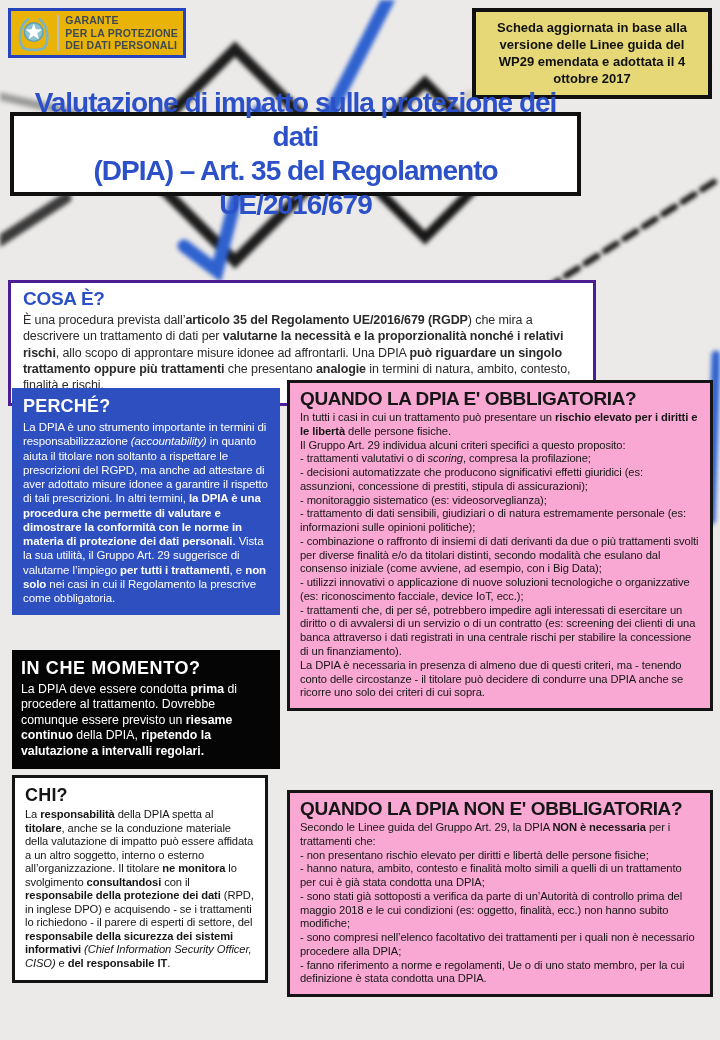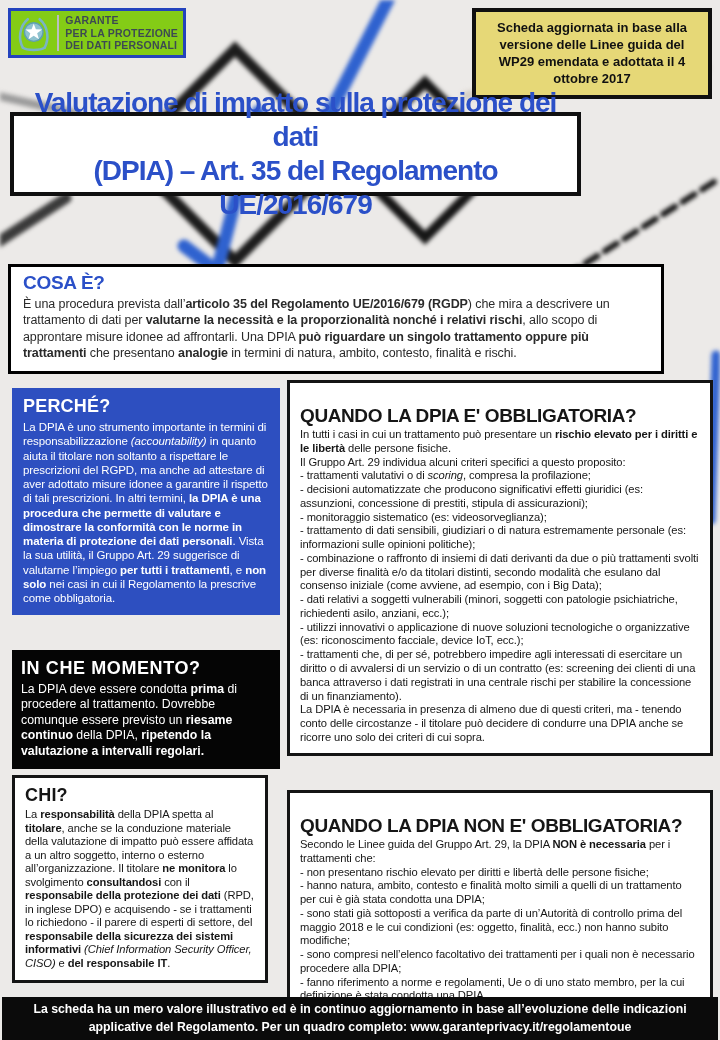--- a/index.html
+++ b/index.html
@@ -10,21 +10,21 @@
     background:#eceae8; overflow:hidden;
   }
   .bg-art{position:absolute; left:0; top:0; z-index:0; filter:blur(2px);}
   .box{position:absolute; z-index:2;}
   .b{font-weight:bold;}
   .i{font-style:italic;}
 
   
   .logo{
     left:8px; top:8px; width:178px; height:50px;
-    background:#84cc16; border:3px solid #2443bd;
+    background:#eab308; border:3px solid #2443bd;
     display:flex; align-items:center; gap:6px; padding:11px 5px;
   }
   .logo-divider{width:2px; height:36px; background:#b9bec2;}
   .logo-text{font-size:10.5px; font-weight:bold; color:#3d4a52; line-height:1.2; letter-spacing:0.2px; white-space:nowrap;}
   .update-note{
     right:8px; top:8px; width:240px;
     background:#e6d877; border:4px solid #101010;
     padding:7px 8px; text-align:center;
     font-size:13px; font-weight:bold; color:#111; line-height:1.32;
   }
@@ -33,22 +33,22 @@
   .title-box{
     left:10px; top:112px; width:571px; height:84px;
     background:#ffffff; border:4px solid #101010;
     display:flex; flex-direction:column; align-items:center; justify-content:center;
     color:#2b50c8; font-weight:bold; font-size:28px; letter-spacing:-1px; line-height:1.22;
     text-align:center;
   }
 
   
   .cosa{
-    left:8px; top:264px; width:656px;
-    background:#ffffff; border:3px solid #000000;
+    left:8px; top:280px; width:588px;
+    background:#ffffff; border:3px solid #4c1d95;
     padding:5px 12px 10px;
   }
   .cosa h2{margin:0 0 2px; font-size:19px; color:#2b50c8; letter-spacing:-0.3px;}
   .cosa .body{font-size:12.5px; color:#2a2a2a; line-height:1.3; letter-spacing:-0.1px;}
 
   .perche{
     left:12px; top:388px; width:268px;
     background:#2d4fc0; color:#ffffff; padding:8px 11px 10px;
   }
   .perche h2{margin:0 0 3px; font-size:18px; letter-spacing:0.2px;}
@@ -64,22 +64,22 @@
   .chi{
     left:12px; top:775px; width:256px;
     background:#ffffff; border:3px solid #141414; color:#161616;
     padding:7px 10px 9px;
   }
   .chi h2{margin:0 0 2px; font-size:18px; letter-spacing:0.2px;}
   .chi .body{font-size:11.2px; line-height:1.21; letter-spacing:-0.1px;}
 
   .qbox{
     left:287px; width:426px;
-    background:#ffffff; border:3px solid #141414; color:#161616;
-    padding:22px 10px 8px;
+    background:#f9a8d4; border:3px solid #141414; color:#161616;
+    padding:5px 10px 8px;
   }
   .qbox h2{margin:0 0 1px; font-size:19px; letter-spacing:-0.4px;}
   .qbox .rtext{font-size:11.2px; line-height:1.23; letter-spacing:-0.1px;}
   .obbligatoria{top:380px;}
   .non-obbligatoria{top:790px;}
   .rline{margin:0;}
 
   
   .footer{
     left:2px; top:997px; width:716px; min-height:39px; z-index:3;
@@ -163,21 +163,20 @@
     <div class="rtext">
         <div class="rline"><span>In tutti i casi in cui un trattamento può presentare un </span><span class="b">rischio elevato per i diritti e le libertà</span><span> delle persone fisiche.</span></div>
         <div class="rline"><span>Il Gruppo Art. 29 individua alcuni criteri specifici a questo proposito:</span></div>
       </div>
     <div class="rtext">
         <div class="rline"><span>- trattamenti valutativi o di </span><span class="i">scoring</span><span>, compresa la profilazione;</span></div>
         <div class="rline"><span>- decisioni automatizzate che producono significativi effetti giuridici (es: assunzioni, concessione di prestiti, stipula di assicurazioni);</span></div>
         <div class="rline"><span>- monitoraggio sistematico (es: videosorveglianza);</span></div>
         <div class="rline"><span>- trattamento di dati sensibili, giudiziari o di natura estremamente personale (es: informazioni sulle opinioni politiche);</span></div>
         <div class="rline"><span>- combinazione o raffronto di insiemi di dati derivanti da due o più trattamenti svolti per diverse finalità e/o da titolari distinti, secondo modalità che esulano dal consenso iniziale (come avviene, ad esempio, con i Big Data);</span></div>
-        <div class="rline"><span>- dati relativi a soggetti vulnerabili (minori, soggetti con patologie psichiatriche, richiedenti asilo, anziani, ecc.);</span></div>
         <div class="rline"><span>- utilizzi innovativi o applicazione di nuove soluzioni tecnologiche o organizzative (es: riconoscimento facciale, device IoT, ecc.);</span></div>
         <div class="rline"><span>- trattamenti che, di per sé, potrebbero impedire agli interessati di esercitare un diritto o di avvalersi di un servizio o di un contratto (es: screening dei clienti di una banca attraverso i dati registrati in una centrale rischi per stabilire la concessione di un finanziamento).</span></div>
       </div>
     <div class="rtext">
         <div class="rline"><span>La DPIA è necessaria in presenza di almeno due di questi criteri, ma - tenendo conto delle circostanze - il titolare può decidere di condurre una DPIA anche se ricorre uno solo dei criteri di cui sopra.</span></div>
       </div>
   </div>
 
   <div class="box qbox non-obbligatoria">
     <h2>QUANDO LA DPIA NON E' OBBLIGATORIA?</h2>
@@ -186,15 +185,14 @@
       </div>
     <div class="rtext">
         <div class="rline"><span>- non presentano rischio elevato per diritti e libertà delle persone fisiche;</span></div>
         <div class="rline"><span>- hanno natura, ambito, contesto e finalità molto simili a quelli di un trattamento per cui è già stata condotta una DPIA;</span></div>
         <div class="rline"><span>- sono stati già sottoposti a verifica da parte di un’Autorità di controllo prima del maggio 2018 e le cui condizioni (es: oggetto, finalità, ecc.) non hanno subito modifiche;</span></div>
         <div class="rline"><span>- sono compresi nell’elenco facoltativo dei trattamenti per i quali non è necessario procedere alla DPIA;</span></div>
         <div class="rline"><span>- fanno riferimento a norme e regolamenti, Ue o di uno stato membro, per la cui definizione è stata condotta una DPIA.</span></div>
       </div>
   </div>
 
-  <div class="box footer">La scheda ha un mero valore illustrativo ed è in continuo aggiornamento in base all’evoluzione delle indicazioni applicative del Regolamento. Per un quadro completo: www.garanteprivacy.it/regolamentoue</div>
 
 </div>
 
 </body></html>

